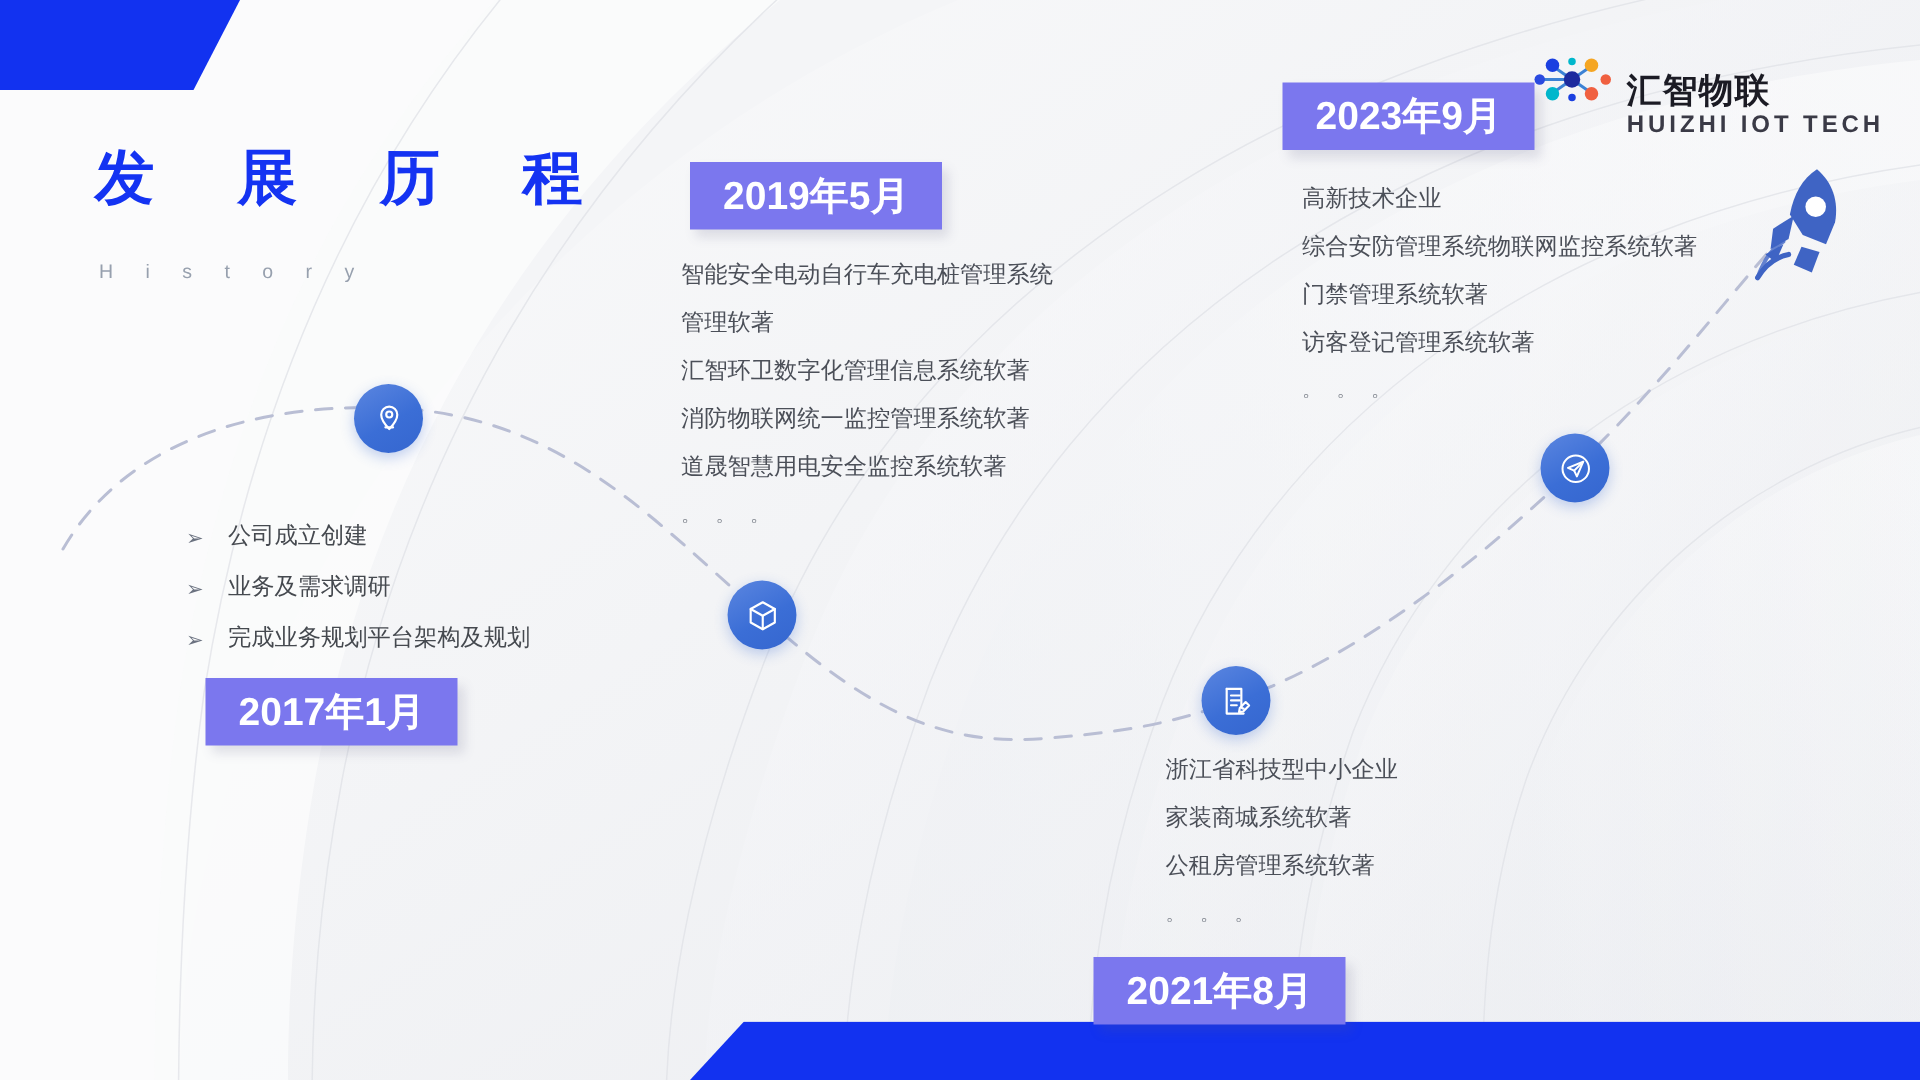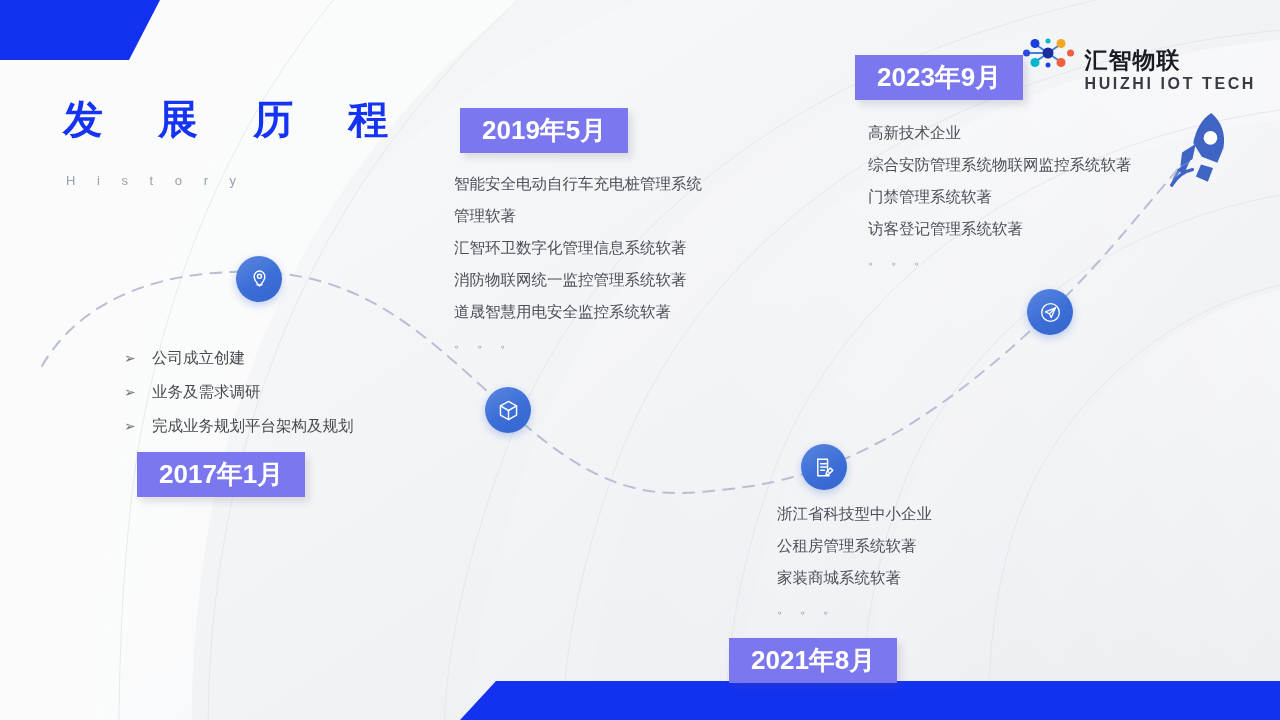--- a/index.html
+++ b/index.html
@@ -208,22 +208,22 @@
     <div class="ln">智能安全电动自行车充电桩管理系统</div>
     <div class="ln">管理软著</div>
     <div class="ln">汇智环卫数字化管理信息系统软著</div>
     <div class="ln">消防物联网统一监控管理系统软著</div>
     <div class="ln">道晟智慧用电安全监控系统软著</div>
     <div class="dots">。。。</div>
   </div>
 
   <div class="block" style="left:729px;top:498px;margin-left:48px;">
     <div class="ln">浙江省科技型中小企业</div>
+    <div class="ln">家装商城系统软著</div>
     <div class="ln">公租房管理系统软著</div>
-    <div class="ln">家装商城系统软著</div>
     <div class="dots">。。。</div>
   </div>
   <div class="badge" style="left:729px;top:638px;">2021年8月</div>
 
   <div class="badge" style="left:855px;top:55px;">2023年9月</div>
   <div class="block" style="left:868px;top:117px;">
     <div class="ln">高新技术企业</div>
     <div class="ln">综合安防管理系统物联网监控系统软著</div>
     <div class="ln">门禁管理系统软著</div>
     <div class="ln">访客登记管理系统软著</div>

